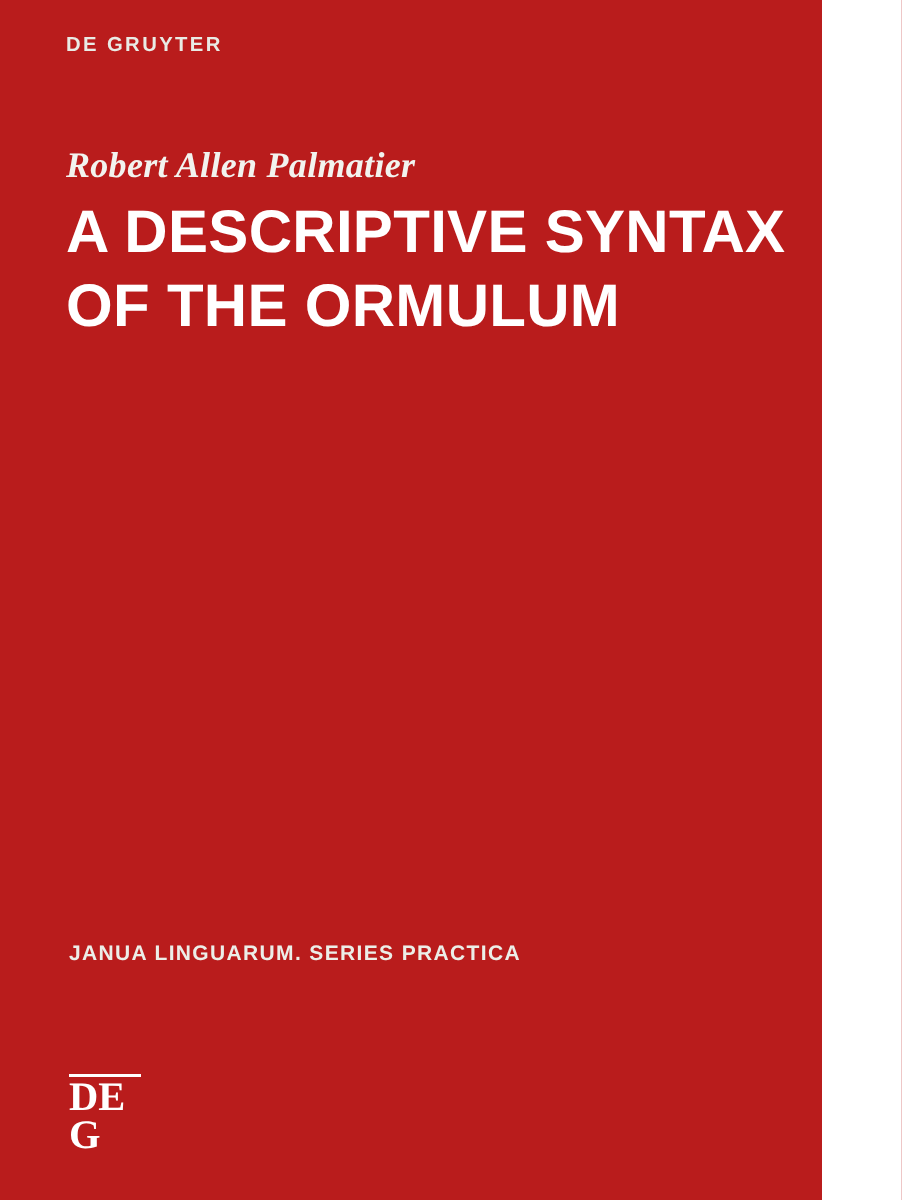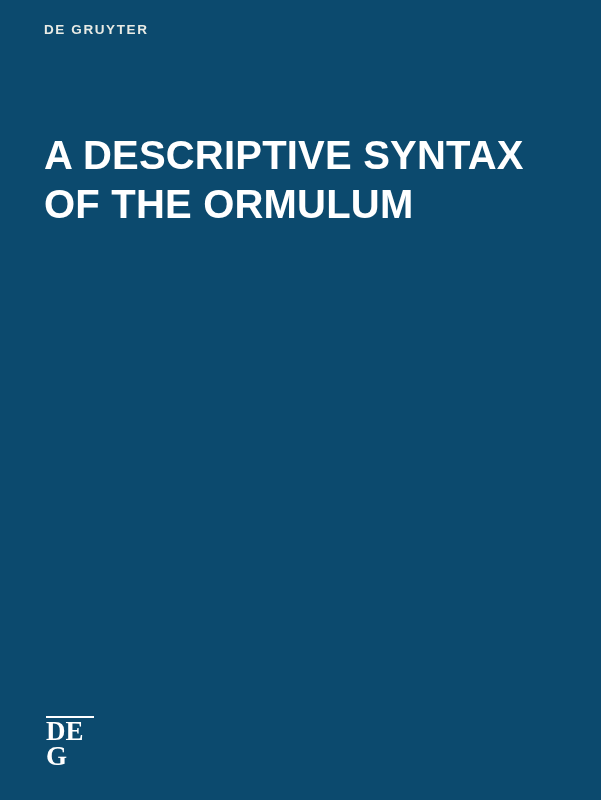--- a/index.html
+++ b/index.html
@@ -5,23 +5,23 @@
   html, body {
     margin: 0;
     padding: 0;
     background: #ffffff;
   }
   body {
     font-family: "Liberation Sans", sans-serif;
   }
   .cover {
     position: relative;
-    width: 601px;
+    width: 548px;
     height: 800px;
-    background: #0c4a6e;
+    background: #b91c1c;
     overflow: hidden;
     box-sizing: border-box;
   }
   .publisher {
     position: absolute;
     left: 44px;
     top: 22px;
     font-family: "Liberation Sans", sans-serif;
     font-size: 13.5px;
     font-weight: bold;
@@ -94,23 +94,25 @@
     display: block;
   }
 </style>
 </head>
 <body>
 
 <div class="cover">
 
   <div class="publisher">DE GRUYTER</div>
 
+  <div class="author">Robert Allen Palmatier</div>
 
   <div class="title">A DESCRIPTIVE SYNTAX OF THE ORMULUM</div>
 
+  <div class="series">JANUA LINGUARUM. SERIES PRACTICA</div>
 
   <div class="logo">
     <div class="logo-line"></div>
     <div class="logo-letters">
       <span>DE</span>
       <span>G</span>
     </div>
   </div>
 
 </div>

